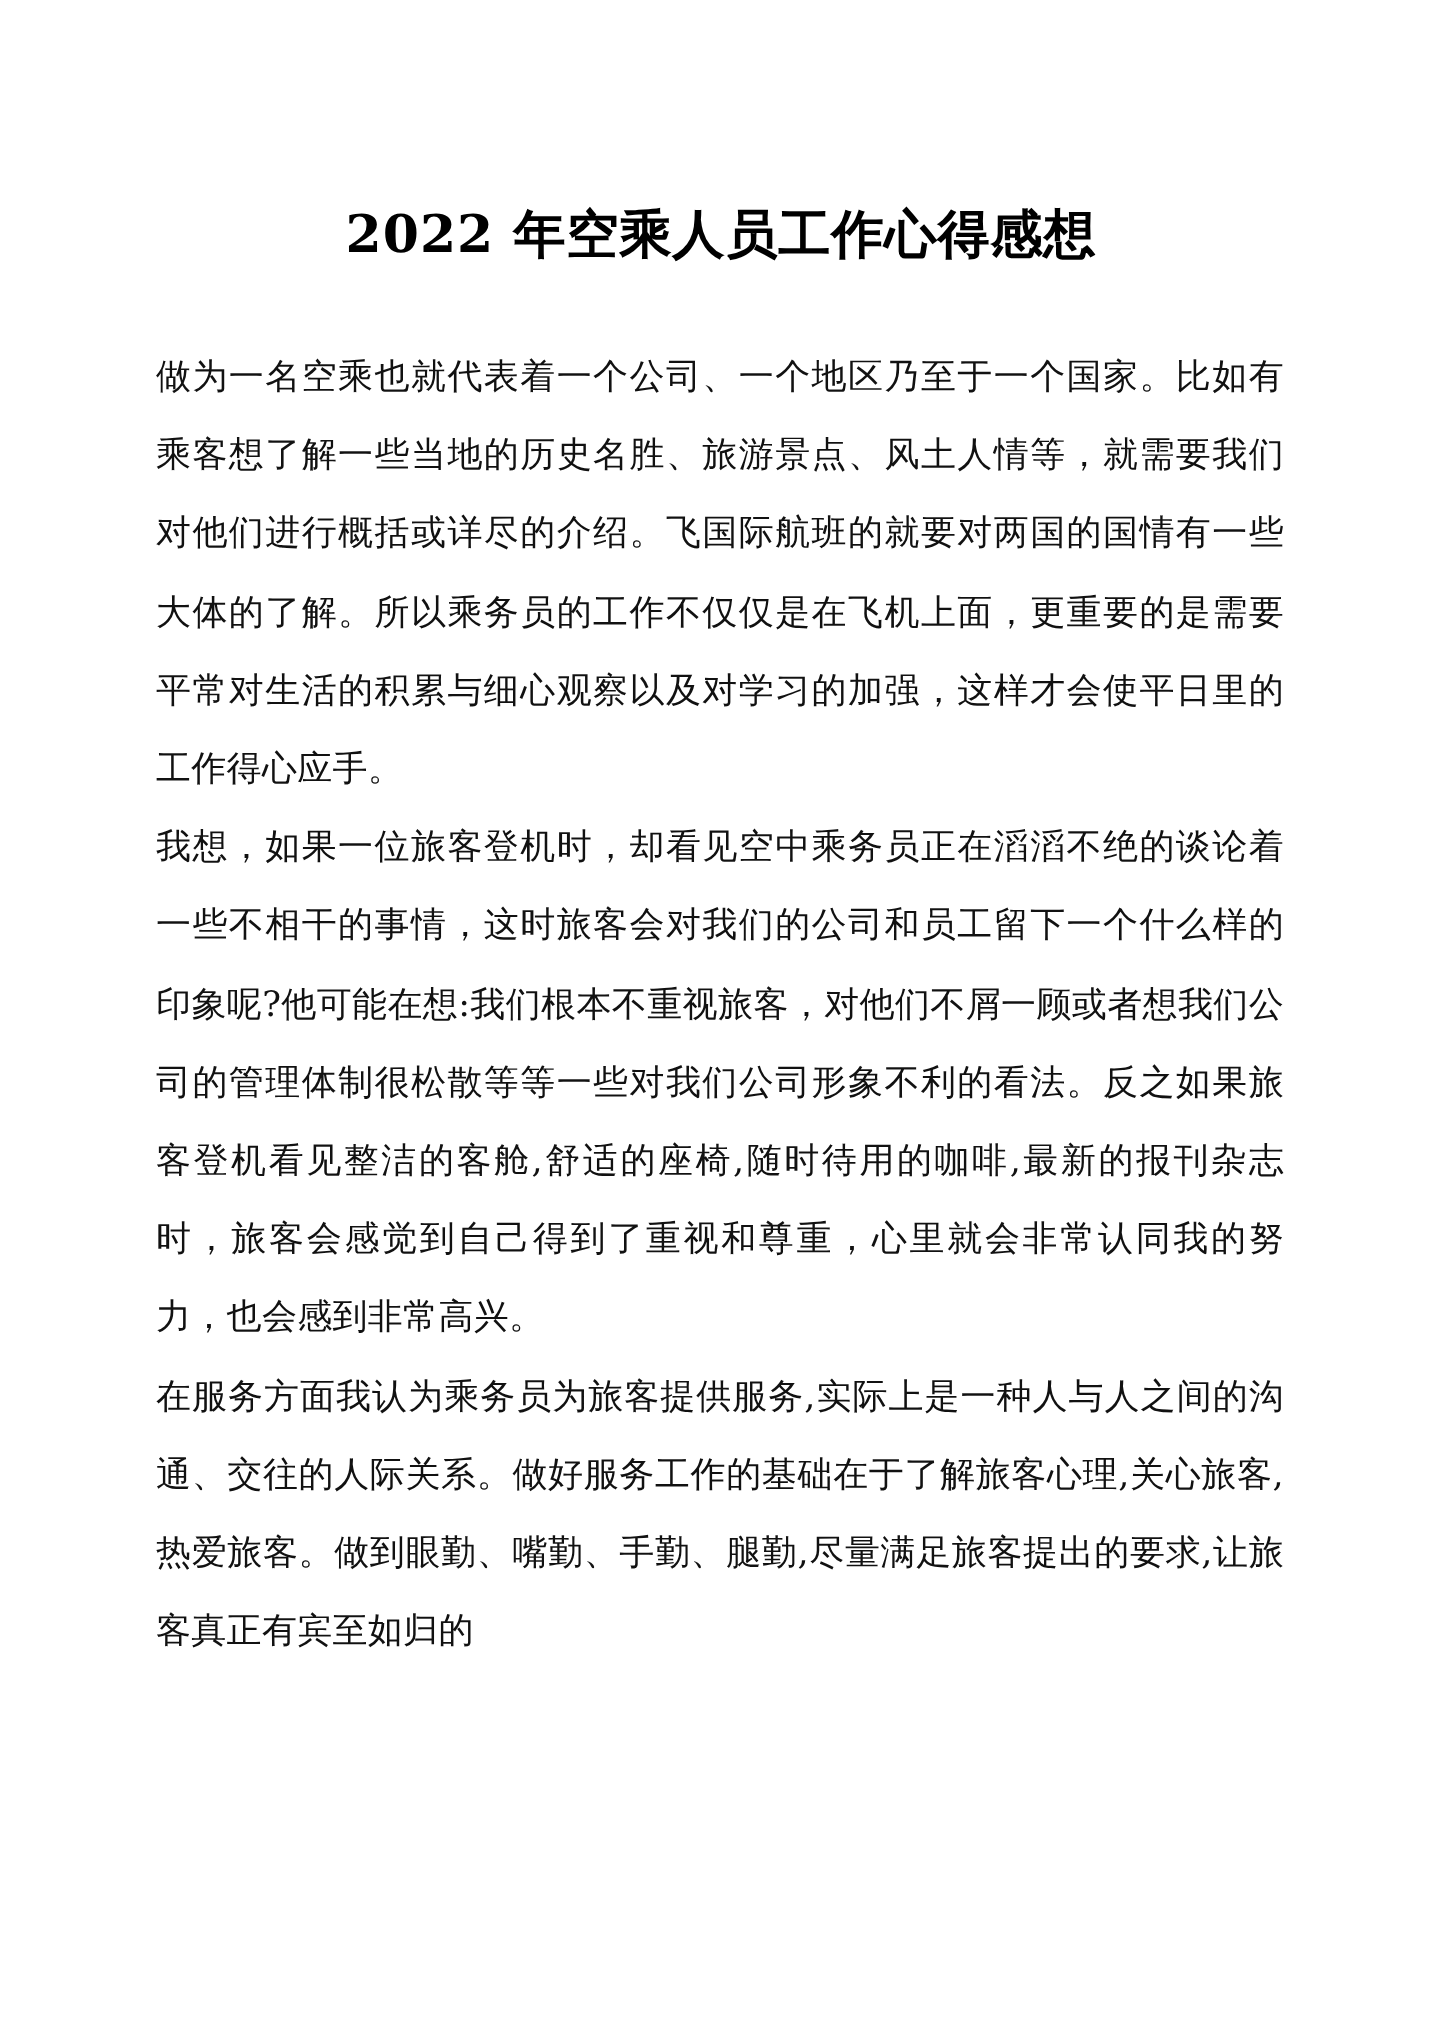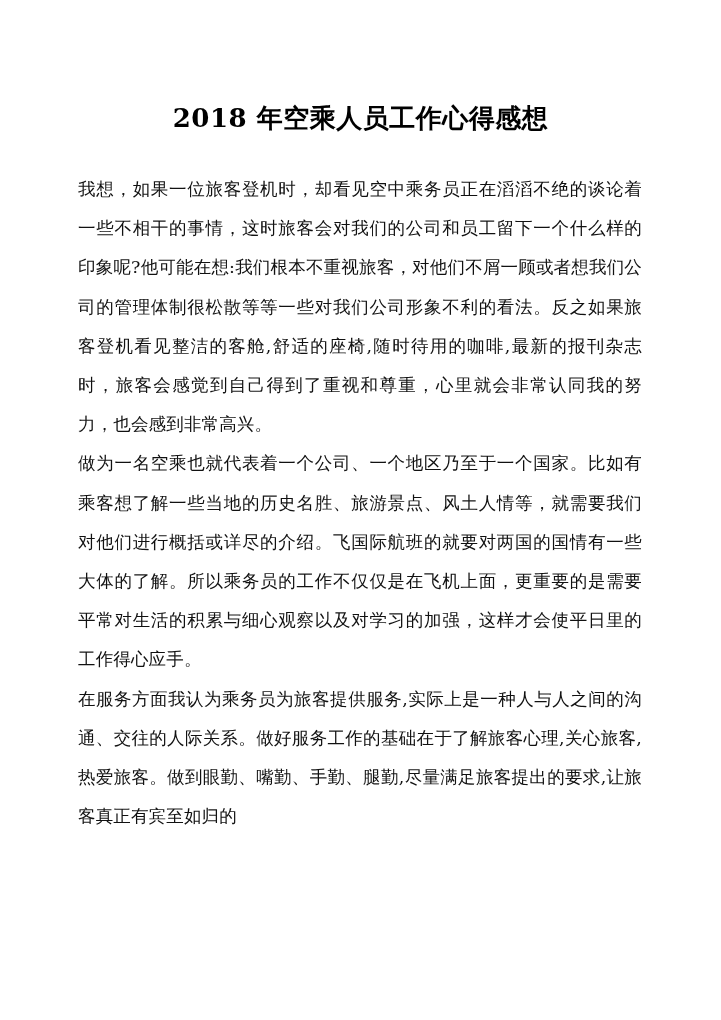--- a/index.html
+++ b/index.html
@@ -64,21 +64,21 @@
 
   .para + .para {
     margin-top: 0;
   }
 </style>
 </head>
 <body>
 
 <div class="page">
 
-  <h1 class="doc-title">2018 年空乘人员工作心得感想</h1>
+  <h1 class="doc-title">2022 年空乘人员工作心得感想</h1>
 
   <div class="body-wrap">
+    <p class="para">做为一名空乘也就代表着一个公司、一个地区乃至于一个国家。比如有乘客想了解一些当地的历史名胜、旅游景点、风土人情等，就需要我们对他们进行概括或详尽的介绍。飞国际航班的就要对两国的国情有一些大体的了解。所以乘务员的工作不仅仅是在飞机上面，更重要的是需要平常对生活的积累与细心观察以及对学习的加强，这样才会使平日里的工作得心应手。</p>
     <p class="para">我想，如果一位旅客登机时，却看见空中乘务员正在滔滔不绝的谈论着一些不相干的事情，这时旅客会对我们的公司和员工留下一个什么样的印象呢?他可能在想:我们根本不重视旅客，对他们不屑一顾或者想我们公司的管理体制很松散等等一些对我们公司形象不利的看法。反之如果旅客登机看见整洁的客舱,舒适的座椅,随时待用的咖啡,最新的报刊杂志时，旅客会感觉到自己得到了重视和尊重，心里就会非常认同我的努力，也会感到非常高兴。</p>
-    <p class="para">做为一名空乘也就代表着一个公司、一个地区乃至于一个国家。比如有乘客想了解一些当地的历史名胜、旅游景点、风土人情等，就需要我们对他们进行概括或详尽的介绍。飞国际航班的就要对两国的国情有一些大体的了解。所以乘务员的工作不仅仅是在飞机上面，更重要的是需要平常对生活的积累与细心观察以及对学习的加强，这样才会使平日里的工作得心应手。</p>
     <p class="para">在服务方面我认为乘务员为旅客提供服务,实际上是一种人与人之间的沟通、交往的人际关系。做好服务工作的基础在于了解旅客心理,关心旅客,热爱旅客。做到眼勤、嘴勤、手勤、腿勤,尽量满足旅客提出的要求,让旅客真正有宾至如归的</p>
   </div>
 
 </div>
 
 </body></html>

